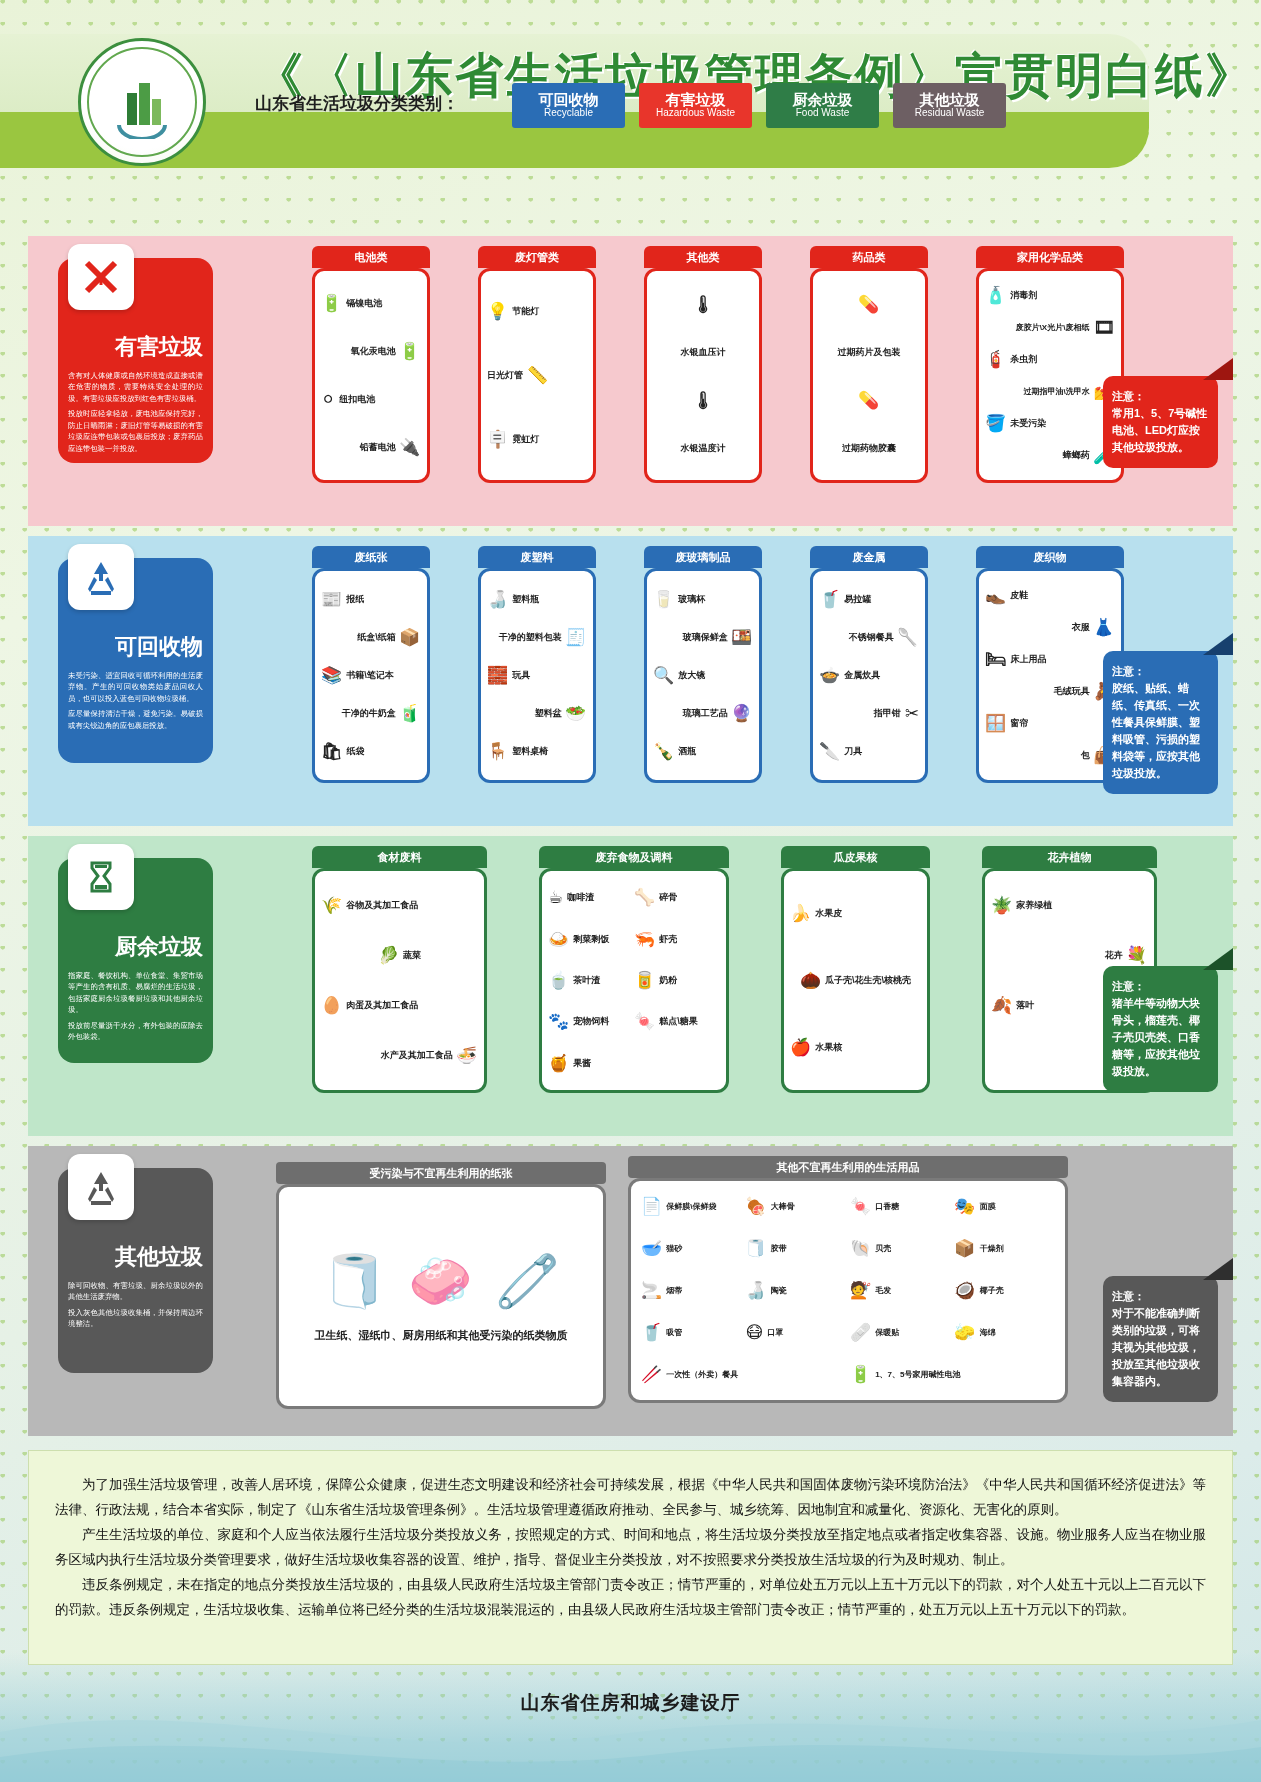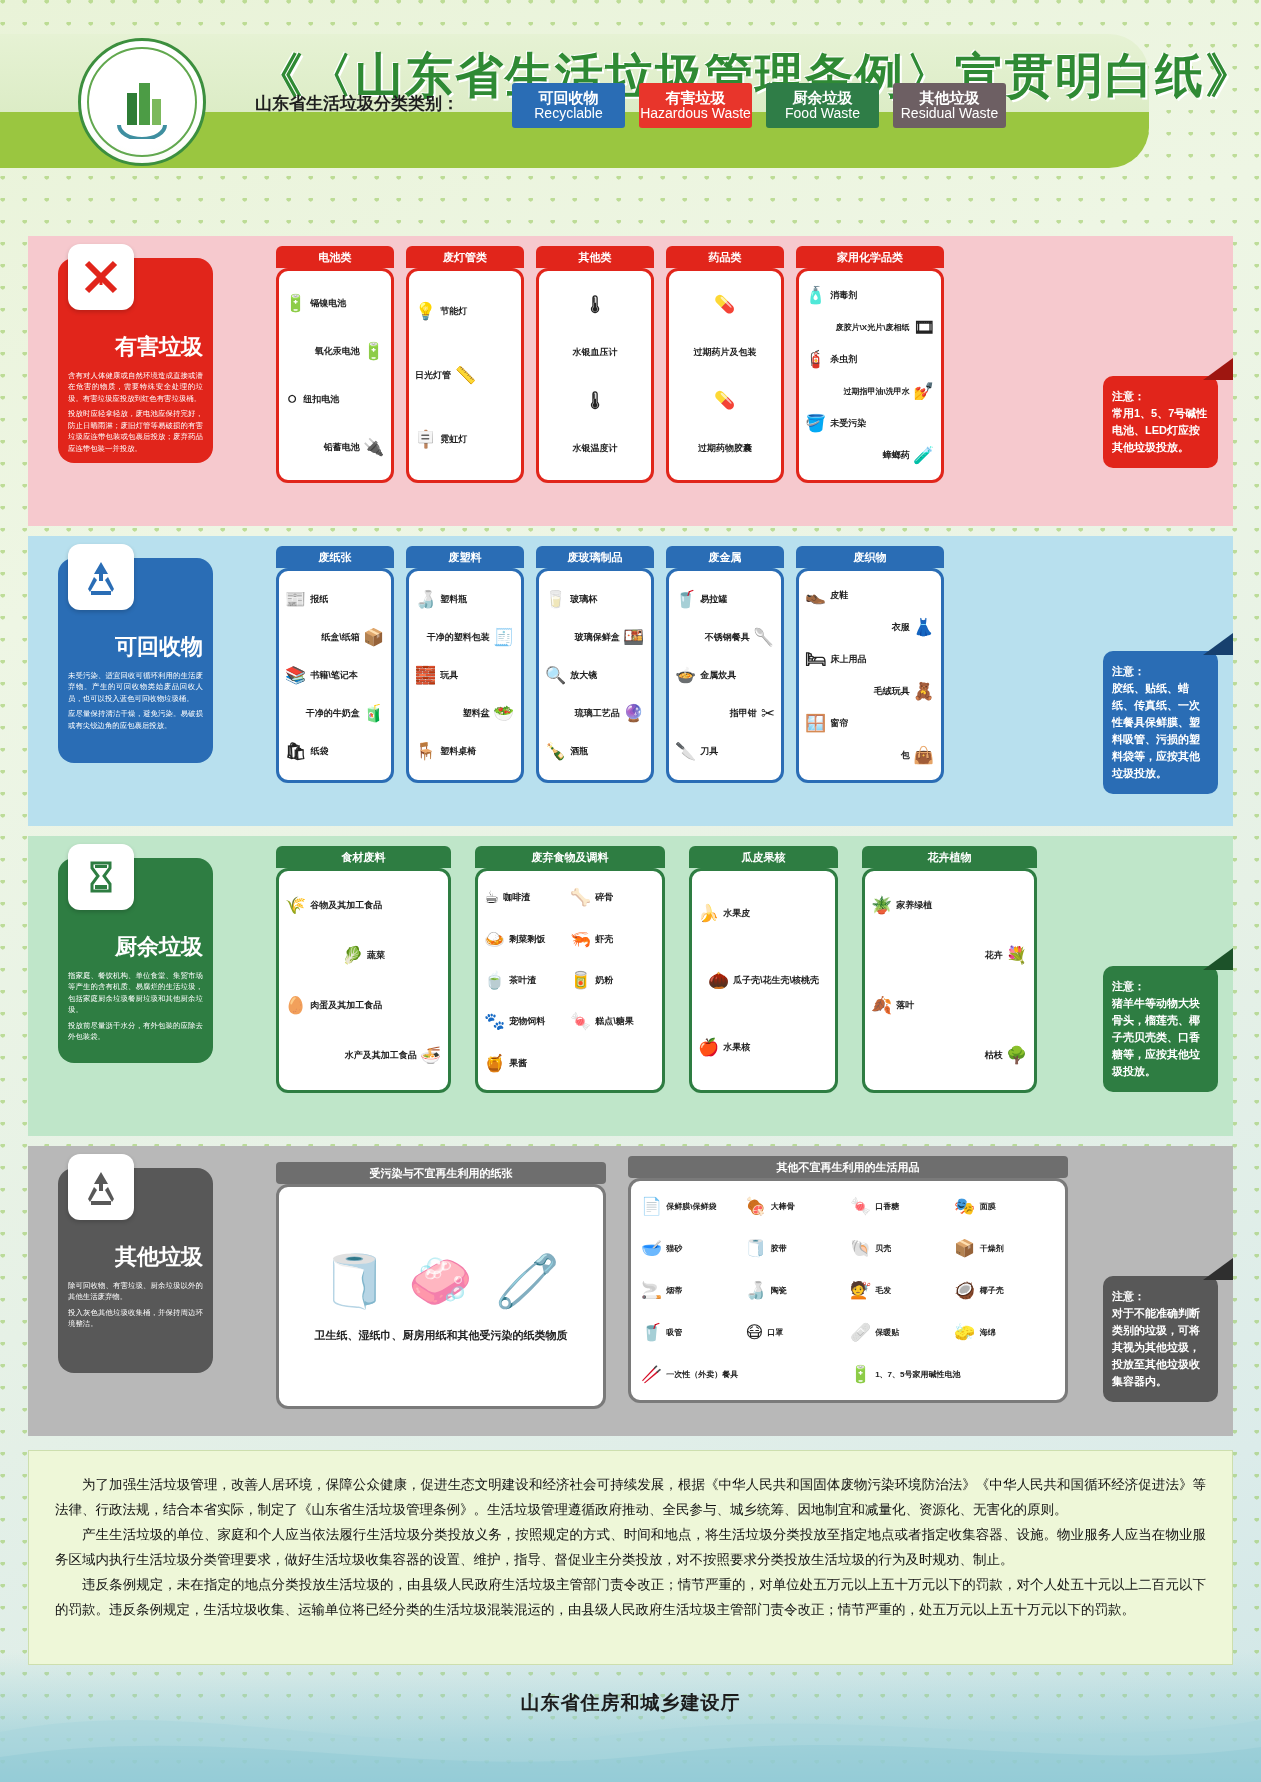--- a/index.html
+++ b/index.html
@@ -49,40 +49,40 @@
   .logo-ring{position:absolute;inset:6px;border-radius:50%;border:2px solid #62a84f;}
   .cat-label{
     position:absolute;left:255px;top:92px;font-size:17px;font-weight:bold;color:#1e1e1e;
   }
   .badges{position:absolute;left:512px;top:83px;display:flex;gap:14px;}
   .badge{
     width:113px;height:45px;border-radius:3px;display:flex;flex-direction:column;
     align-items:center;justify-content:center;color:#fff;line-height:1.05;
   }
   .badge .cn{font-size:15px;font-weight:bold;}
-  .badge .en{font-size:14px;}
+  .badge .en{font-size:10px;}
 
   
   .section{position:absolute;left:28px;width:1205px;}
   .sec-inner{position:relative;width:100%;height:100%;}
   .big-card{
     position:absolute;left:30px;top:22px;width:155px;height:205px;border-radius:16px;
     color:#fff;padding:74px 10px 8px;
   }
   .big-icon{
     position:absolute;left:10px;top:-14px;width:66px;height:66px;border-radius:12px;background:#fff;
     display:flex;align-items:center;justify-content:center;
     box-shadow:0 2px 4px rgba(0,0,0,.18);
   }
   .big-name{font-size:22px;font-weight:bold;text-align:right;margin-bottom:8px;}
   .big-desc{font-size:7.4px;line-height:1.55;text-align:justify;}
   .big-desc p{margin-bottom:4px;}
 
   .cols{position:absolute;display:flex;gap:12px;}
-  .col{width:118px;}
+  .col{width:118px;margin-left:36px;}
   .col-head{
     height:22px;border-radius:6px 6px 0 0;color:#fff;font-size:11px;font-weight:bold;
     display:flex;align-items:center;justify-content:center;
   }
   .col-body{
     background:#fff;border-radius:12px;border:3px solid;height:215px;
     padding:9px 6px;display:flex;flex-direction:column;justify-content:space-around;
   }
   .itm{display:flex;align-items:center;gap:4px;font-size:9px;color:#222;font-weight:bold;}
   .itm.r{justify-content:flex-end;}
@@ -471,21 +471,21 @@
           <path d="M16,10 L28,10 L28,13 L16,13 Z" fill="#2e7d42"></path>
         </svg>
       </div>
       <div class="big-name">厨余垃圾</div>
       <div class="big-desc">
         <p>指家庭、餐饮机构、单位食堂、集贸市场等产生的含有机质、易腐烂的生活垃圾，包括家庭厨余垃圾餐厨垃圾和其他厨余垃圾。</p>
         <p>投放前尽量沥干水分，有外包装的应除去外包装袋。</p>
       </div>
     </div>
 
-    <div class="cols" style="left:248px;top:10px;gap:24px;">
+    <div class="cols" style="left:248px;top:10px;gap:16px;">
       <div class="col" style="width:175px">
         <div class="col-head food">食材废料</div>
         <div class="col-body food-b" style="height:225px">
           <div class="itm l">
               <span class="gly">🌾</span>
               <span>谷物及其加工食品</span>
             </div>
           <div class="itm c">
               <span class="gly">🥬</span>
               <span>蔬菜</span>

